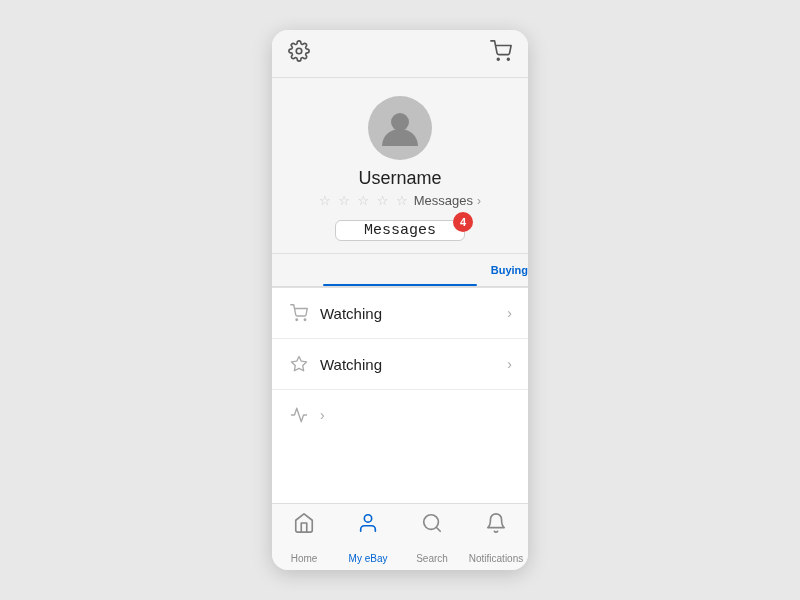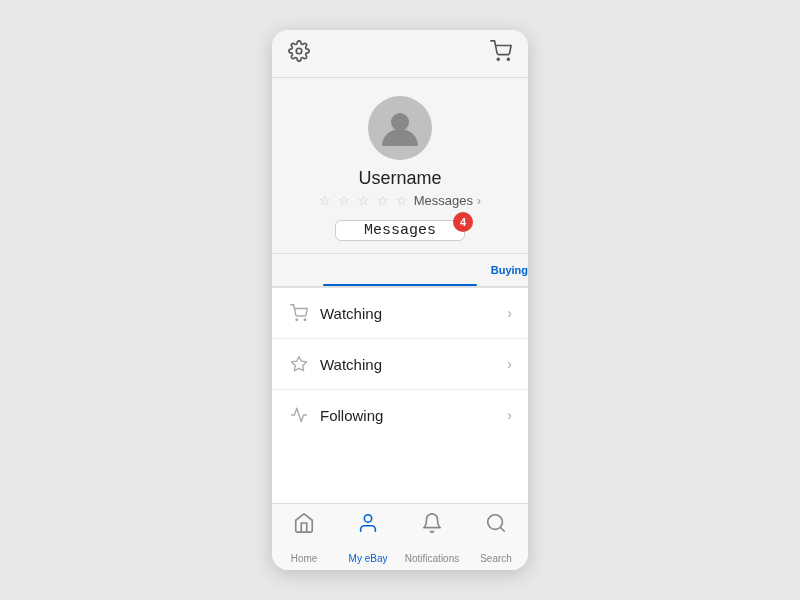--- a/index.html
+++ b/index.html
@@ -312,21 +312,20 @@
       <span class="menu-label">Watching</span>
       <span class="menu-chevron">›</span>
     </div>
 
     <div class="menu-item">
       <span class="menu-icon">
         <svg width="18" height="18" viewBox="0 0 24 24" fill="none" stroke="#aaa" stroke-width="1.8" stroke-linecap="round" stroke-linejoin="round">
           <polyline points="22 12 18 12 15 21 9 3 6 12 2 12"></polyline>
         </svg>
       </span>
-      <span class="menu-label">Following</span>
       <span class="menu-chevron">›</span>
     </div>
 
   </div>
 
   <div class="bottom-nav">
 
     <div class="nav-item">
       <span class="nav-icon">
         <svg width="22" height="22" viewBox="0 0 24 24" fill="none" stroke="#888" stroke-width="1.8" stroke-linecap="round" stroke-linejoin="round">
@@ -343,32 +342,32 @@
           <path d="M20 21v-2a4 4 0 0 0-4-4H8a4 4 0 0 0-4 4v2"></path>
           <circle cx="12" cy="7" r="4"></circle>
         </svg>
       </span>
       <span class="nav-label active">My eBay</span>
     </div>
 
     <div class="nav-item">
       <span class="nav-icon">
         <svg width="22" height="22" viewBox="0 0 24 24" fill="none" stroke="#888" stroke-width="1.8" stroke-linecap="round" stroke-linejoin="round">
-          <path d="M18 8A6 6 0 0 0 6 8c0 7-3 9-3 9h18s-3-2-3-9"></path>
-          <path d="M13.73 21a2 2 0 0 1-3.46 0"></path>
-        </svg>
-      </span>
-      <span class="nav-label">Notifications</span>
+          <circle cx="11" cy="11" r="8"></circle>
+          <line x1="21" y1="21" x2="16.65" y2="16.65"></line>
+        </svg>
+      </span>
+      <span class="nav-label">Search</span>
     </div>
 
     <div class="nav-item">
       <span class="nav-icon">
         <svg width="22" height="22" viewBox="0 0 24 24" fill="none" stroke="#888" stroke-width="1.8" stroke-linecap="round" stroke-linejoin="round">
-          <circle cx="11" cy="11" r="8"></circle>
-          <line x1="21" y1="21" x2="16.65" y2="16.65"></line>
-        </svg>
-      </span>
-      <span class="nav-label">Search</span>
+          <path d="M18 8A6 6 0 0 0 6 8c0 7-3 9-3 9h18s-3-2-3-9"></path>
+          <path d="M13.73 21a2 2 0 0 1-3.46 0"></path>
+        </svg>
+      </span>
+      <span class="nav-label">Notifications</span>
     </div>
 
   </div>
 
 </div>
 
 </body></html>

